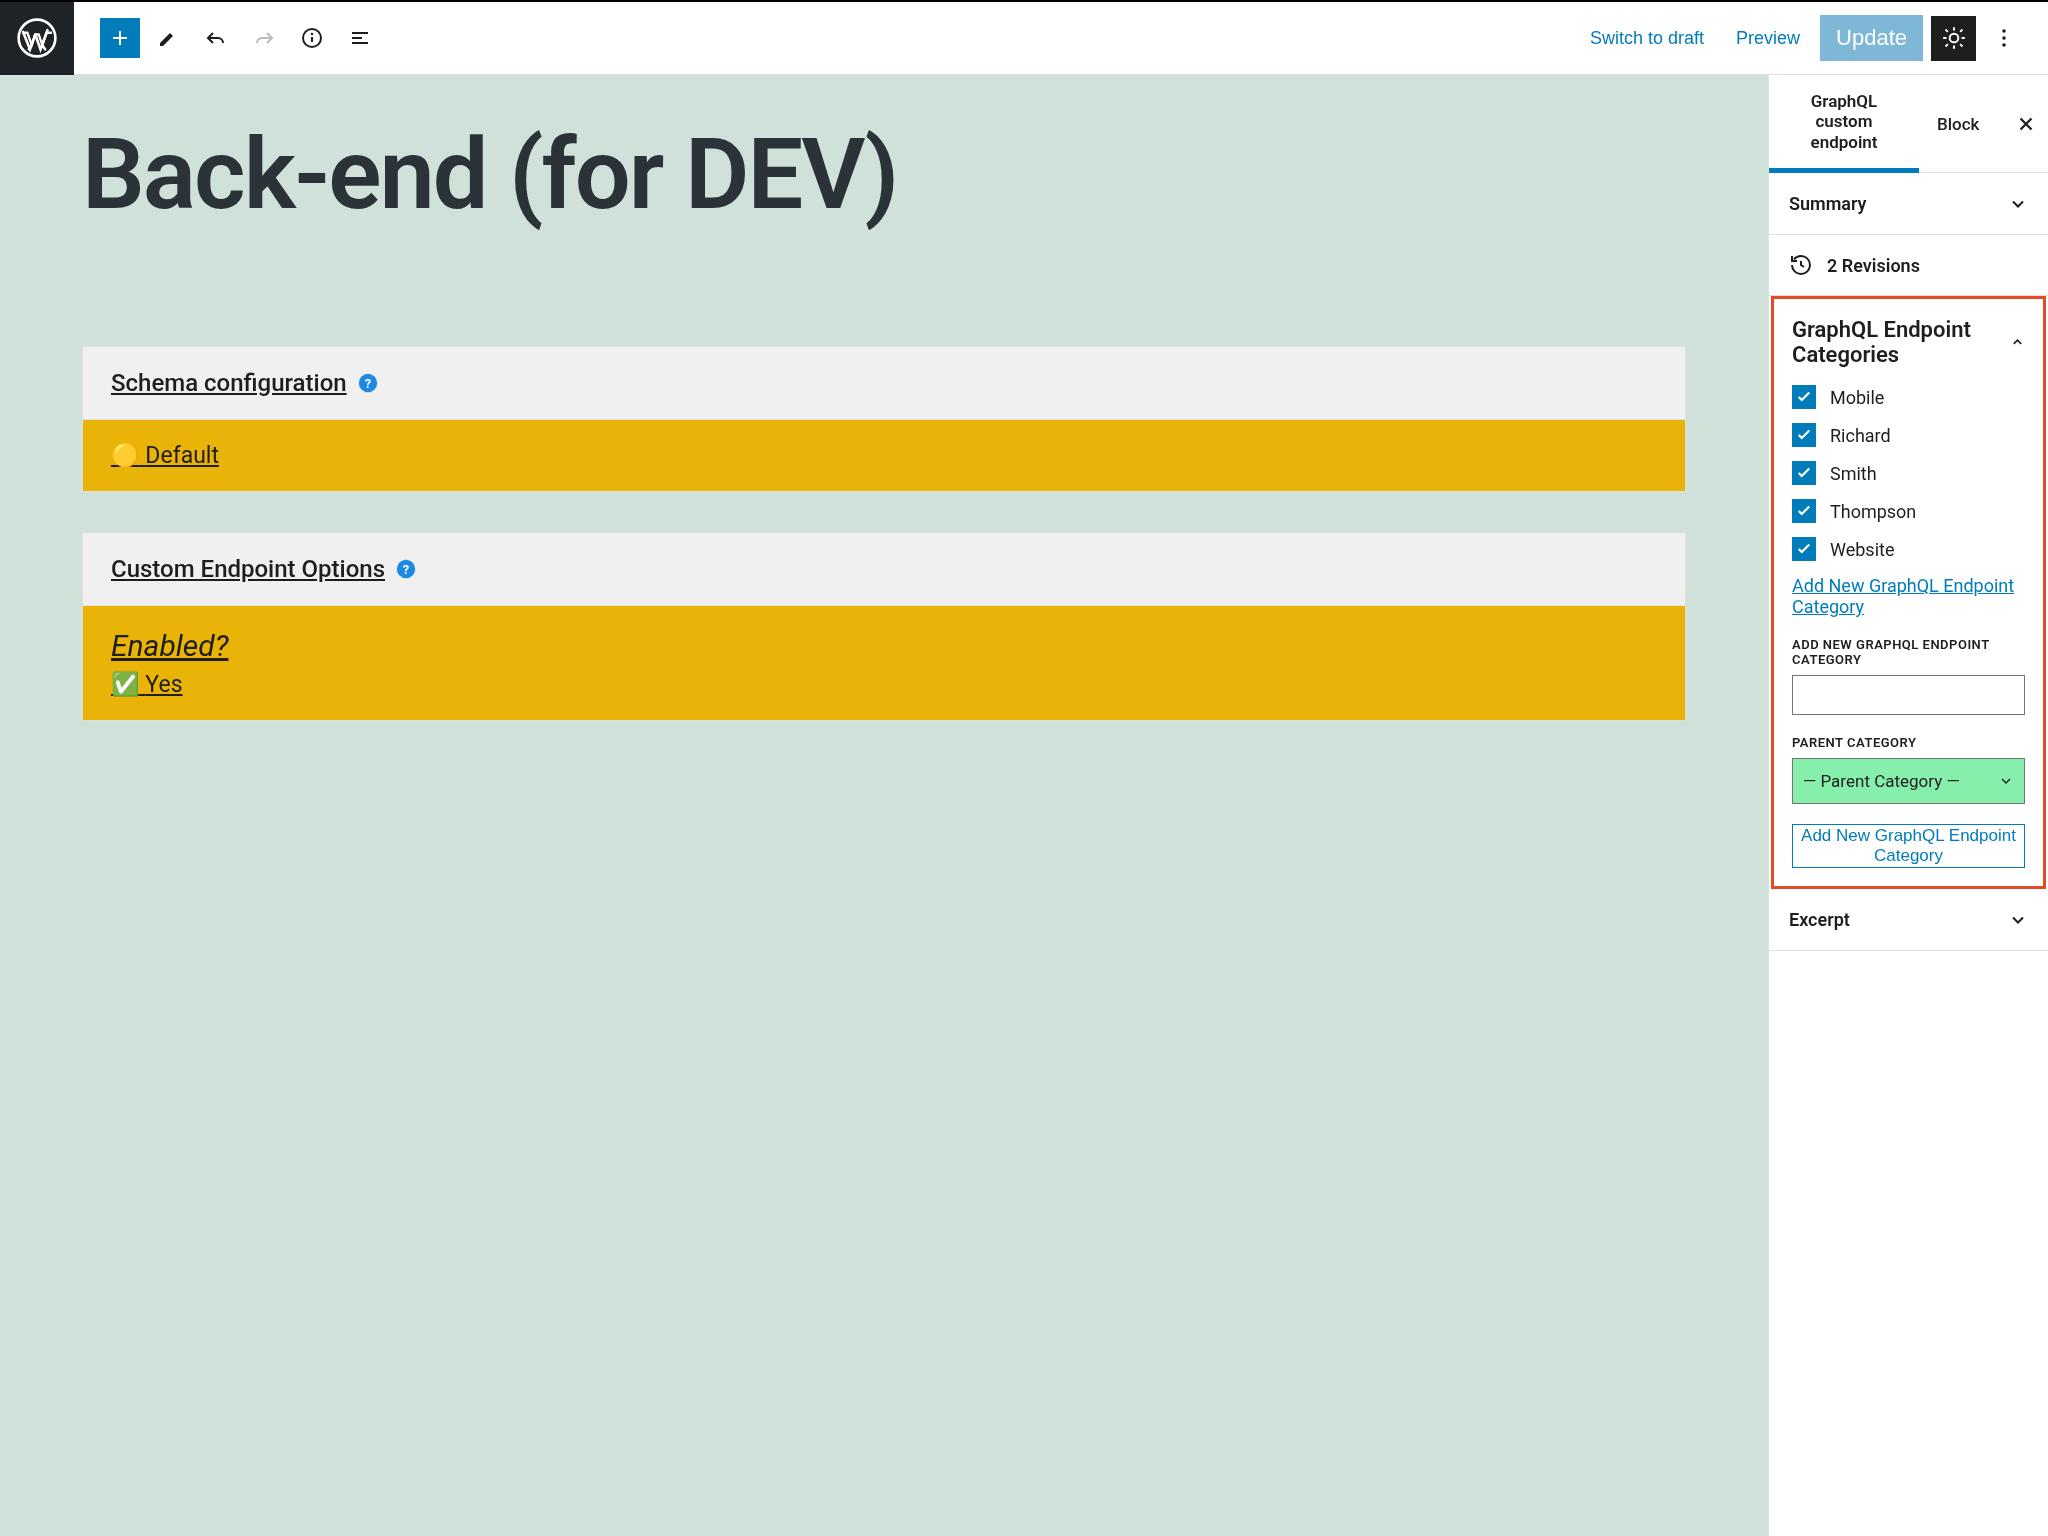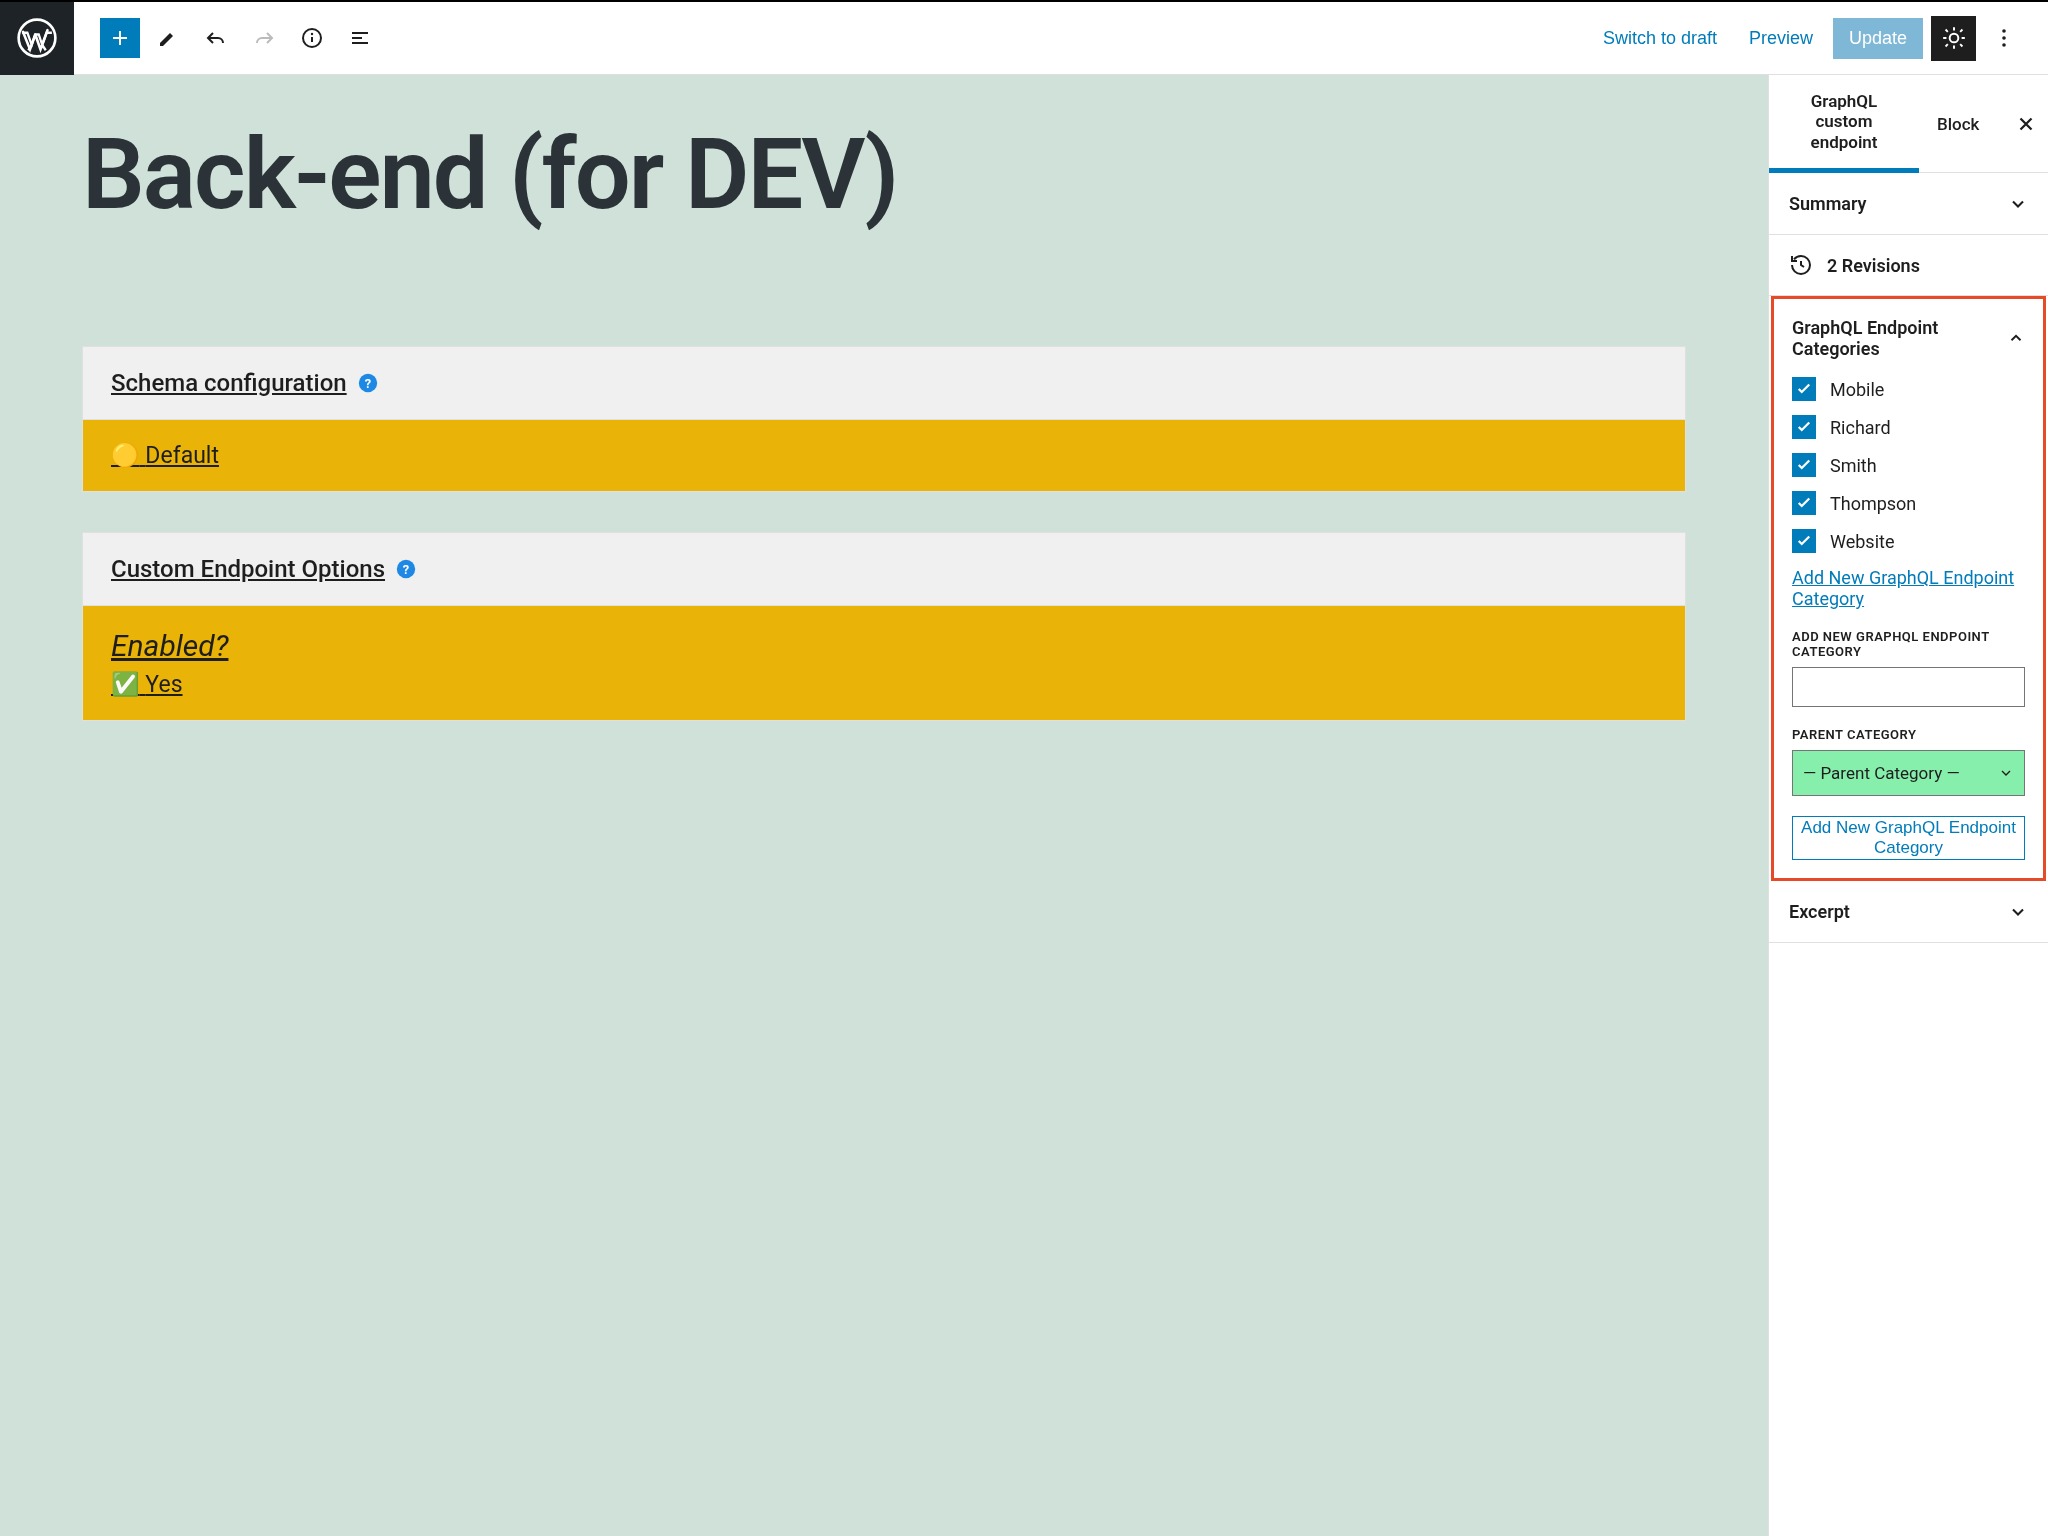--- a/index.html
+++ b/index.html
@@ -7,21 +7,21 @@
 .topbar { display: flex; align-items: center; height: 75px; border-bottom: 1px solid #e0e0e0; border-top: 2px solid #000; }
 .wp-logo { width: 74px; height: 73px; background: #1d2327; display: flex; align-items: center; justify-content: center; }
 .wp-logo svg { width: 42px; height: 42px; }
 .toolbar-left { display: flex; align-items: center; gap: 8px; padding-left: 26px; }
 .add-btn-blue { background: #007cba; width:40px; height:40px; display:flex; align-items:center; justify-content:center; }
 .icon-btn { width: 40px; height: 40px; display: flex; align-items: center; justify-content: center; cursor: pointer; background: transparent; border: none; }
 .icon-plain { color: #1e1e1e; }
 .icon-disabled { color: #949494; }
 .toolbar-right { margin-left: auto; display: flex; align-items: center; gap: 8px; padding-right: 24px; }
 .link-btn { color: #007cba; font-size: 18px; font-weight: 500; padding: 8px 12px; cursor: pointer; border: none; background: transparent; }
-.update-btn { background: #7fb8d6; color: #fff; font-size: 18px; font-weight: 500; padding: 10px 16px; border: none; cursor: pointer; }
+.update-btn { background: #7fb8d6; color: #fff; font-size: 22px; font-weight: 500; padding: 10px 16px; border: none; cursor: pointer; }
 .settings-btn { width: 45px; height: 45px; background: #1e1e1e; display: flex; align-items: center; justify-content: center; cursor: pointer; border: none; }
 .more-btn { width: 40px; height: 40px; display: flex; align-items: center; justify-content: center; cursor: pointer; border: none; background: transparent; }
 .main-area { display: flex; height: calc(100vh - 75px); }
 .editor-canvas { flex: 1; background: #cfe1d8; padding: 40px 82px 0 82px; overflow-y: auto; }
 .page-title { font-size: 99px; font-weight: 600; color: #2c3338; line-height: 1.2; letter-spacing: -2px; }
 .panel-block { margin-top: 112px; background: #eab308; border: 1px solid #e0e0e0; text-decoration: underline; }
 .panel-header { background: #f0f0f0; padding: 22px 28px; font-size: 24px; font-weight: 500; color: #1e1e1e; display: flex; align-items: center; gap: 10px; border-bottom: 1px solid #e0e0e0; }
 .help-icon { width: 22px; height: 22px; }
 .panel-body { padding: 22px 28px; font-size: 23px; color: #1e1e1e; }
 .italic-label { font-style: italic; font-size: 30px; }
@@ -29,21 +29,21 @@
 .sidebar-tabs { display: flex; align-items: center; border-bottom: 1px solid #e0e0e0; }
 .tab { padding: 16px 18px; font-size: 17px; font-weight: 500; cursor: pointer; text-align: center; }
 .tab-active { border-bottom: 5px solid #007cba; color: #1e1e1e; font-weight: 600; margin-bottom: -1px; }
 .tab-inactive { color: #1e1e1e; }
 .close-btn { margin-left: auto; width: 44px; height: 44px; display: flex; align-items: center; justify-content: center; cursor: pointer; border: none; background: transparent; }
 .sidebar-section { border-bottom: 1px solid #e0e0e0; }
 .section-header { display: flex; align-items: center; justify-content: space-between; padding: 20px 20px; font-size: 18px; font-weight: 600; cursor: pointer; }
 .revisions-row { display: flex; align-items: center; gap: 14px; padding: 18px 20px; font-size: 18px; font-weight: 600; border-bottom: 1px solid #e0e0e0; cursor: pointer; }
 .highlighted-box { border: 3px solid #e54b26; margin: 0 2px; padding-bottom: 18px; }
 .categories-section { padding: 18px 18px 0 18px; }
-.cat-title-row { display: flex; justify-content: space-between; align-items: center; font-size: 18px; font-weight: 600; margin-bottom: 18px; }
+.cat-title-row { display: flex; justify-content: space-between; align-items: center; font-size: 22px; font-weight: 600; margin-bottom: 18px; }
 .checkbox-row { display: flex; align-items: center; gap: 14px; margin-bottom: 14px; }
 .checkbox-box { width: 24px; height: 24px; background: #007cba; display: flex; align-items: center; justify-content: center; cursor: pointer; }
 .checkbox-label { font-size: 18px; }
 .add-cat-link { color: #007cba; text-decoration: underline; font-size: 18px; font-weight: 400; margin-top: 12px; display: block; cursor: pointer; }
 .field-label { font-size: 13px; font-weight: 600; letter-spacing: 0.5px; color: #1e1e1e; margin-top: 20px; margin-bottom: 8px; text-transform: uppercase; }
 .text-input { width: 100%; height: 40px; border: 1px solid #757575; padding: 6px 10px; font-size: 15px; }
 .select-input { width: 100%; height: 40px; border: 1px solid #757575; padding: 22px 10px; font-size: 17px; background: #86efac; display: flex; align-items: center; justify-content: space-between; cursor: pointer; }
 .outline-btn { width: 100%; height: 44px; border: 1px solid #007cba; color: #007cba; background: #fff; font-size: 17px; font-weight: 400; margin-top: 20px; cursor: pointer; }
 svg { display: block; }
 </style>

